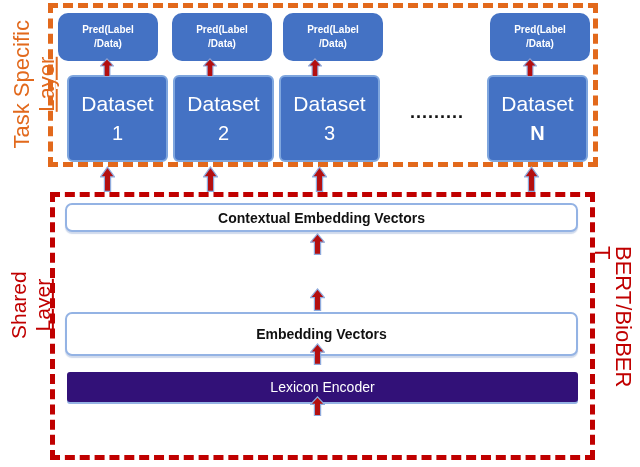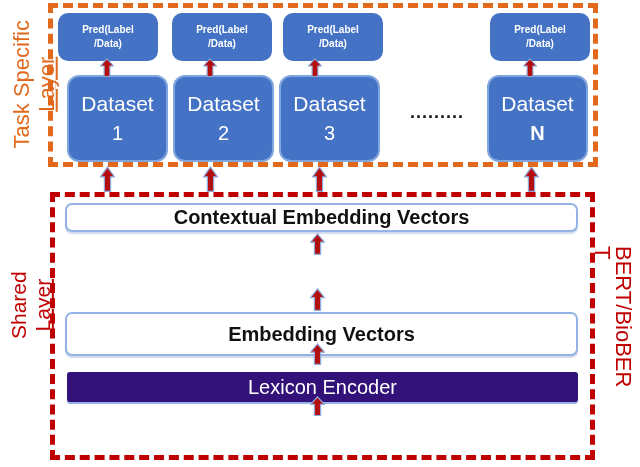--- a/index.html
+++ b/index.html
@@ -35,21 +35,21 @@
     display: flex; flex-direction: column;
     align-items: center; justify-content: center;
     text-align: center;
   }
   .dataset {
     position: absolute;
     top: 75px; width: 101px; height: 87px;
     box-sizing: border-box;
     background: var(--box_blue);
     border: 2px solid var(--box_blue_border);
-    border-radius: 12px;
+    border-radius: 6px;
     color: #ffffff;
     font-size: 21px;
     display: flex; flex-direction: column;
     align-items: center; justify-content: center;
     gap: 6px;
     text-align: center;
   }
   .dataset .num { font-size: 20px; }
   .dots {
     position: absolute;
@@ -61,21 +61,21 @@
     letter-spacing: 1px;
   }
 
   
   .layerbox {
     position: absolute;
     left: 65px; width: 513px;
     box-sizing: border-box;
     display: flex; align-items: center; justify-content: center;
     text-align: center;
-    font-size: 20px;
+    font-size: 14px;
   }
   .layerbox.light {
     background: #ffffff;
     border: 2px solid var(--white_box_border);
     border-radius: 7px;
     color: #111111;
     font-weight: 600;
     box-shadow: 0 2px 1px rgba(120,150,200,0.35);
   }
   .layerbox.dark {

